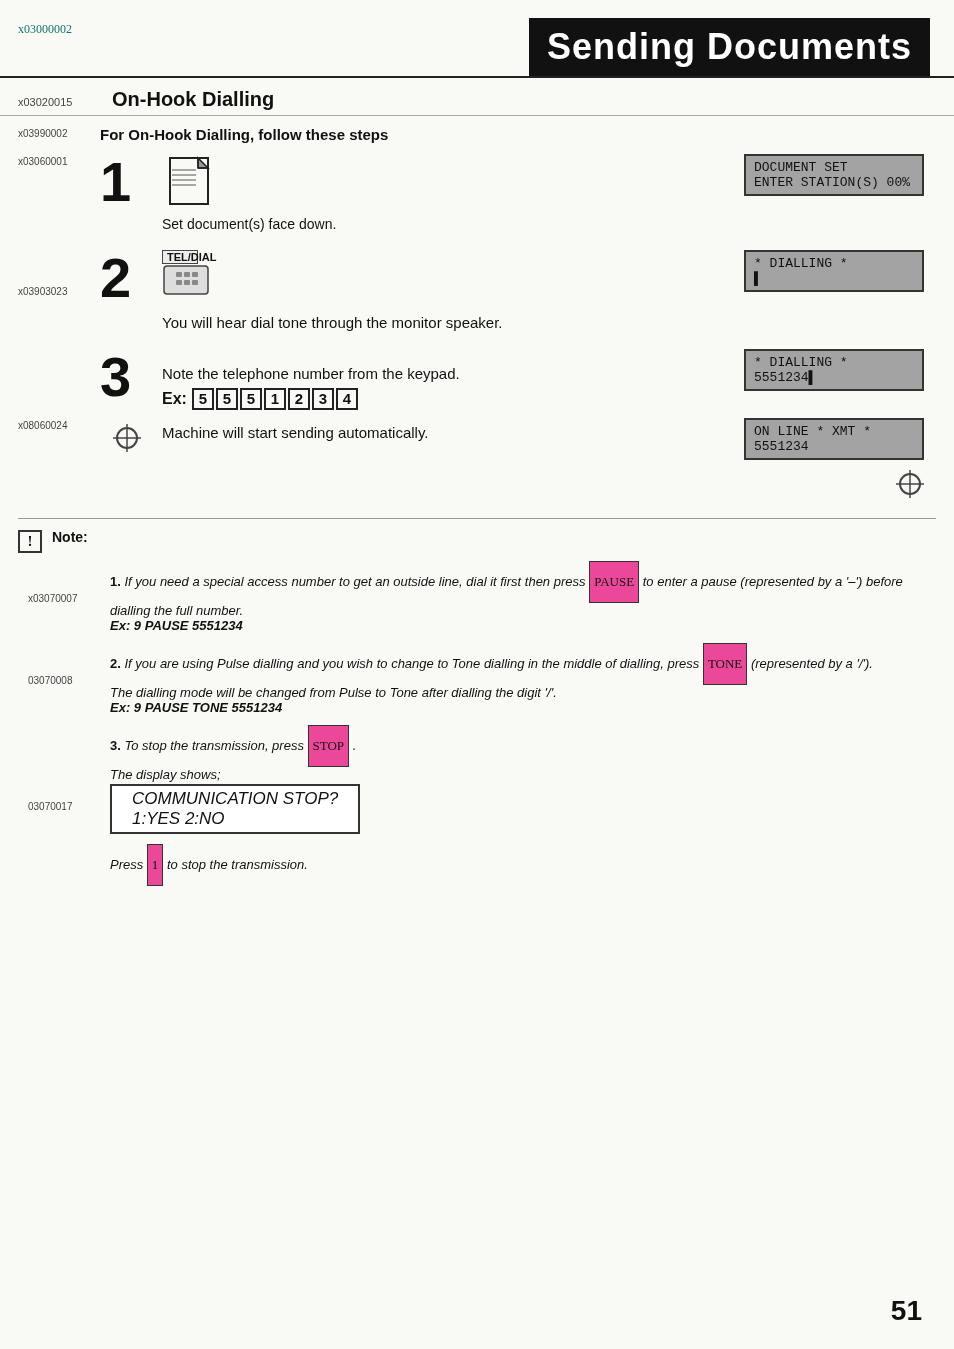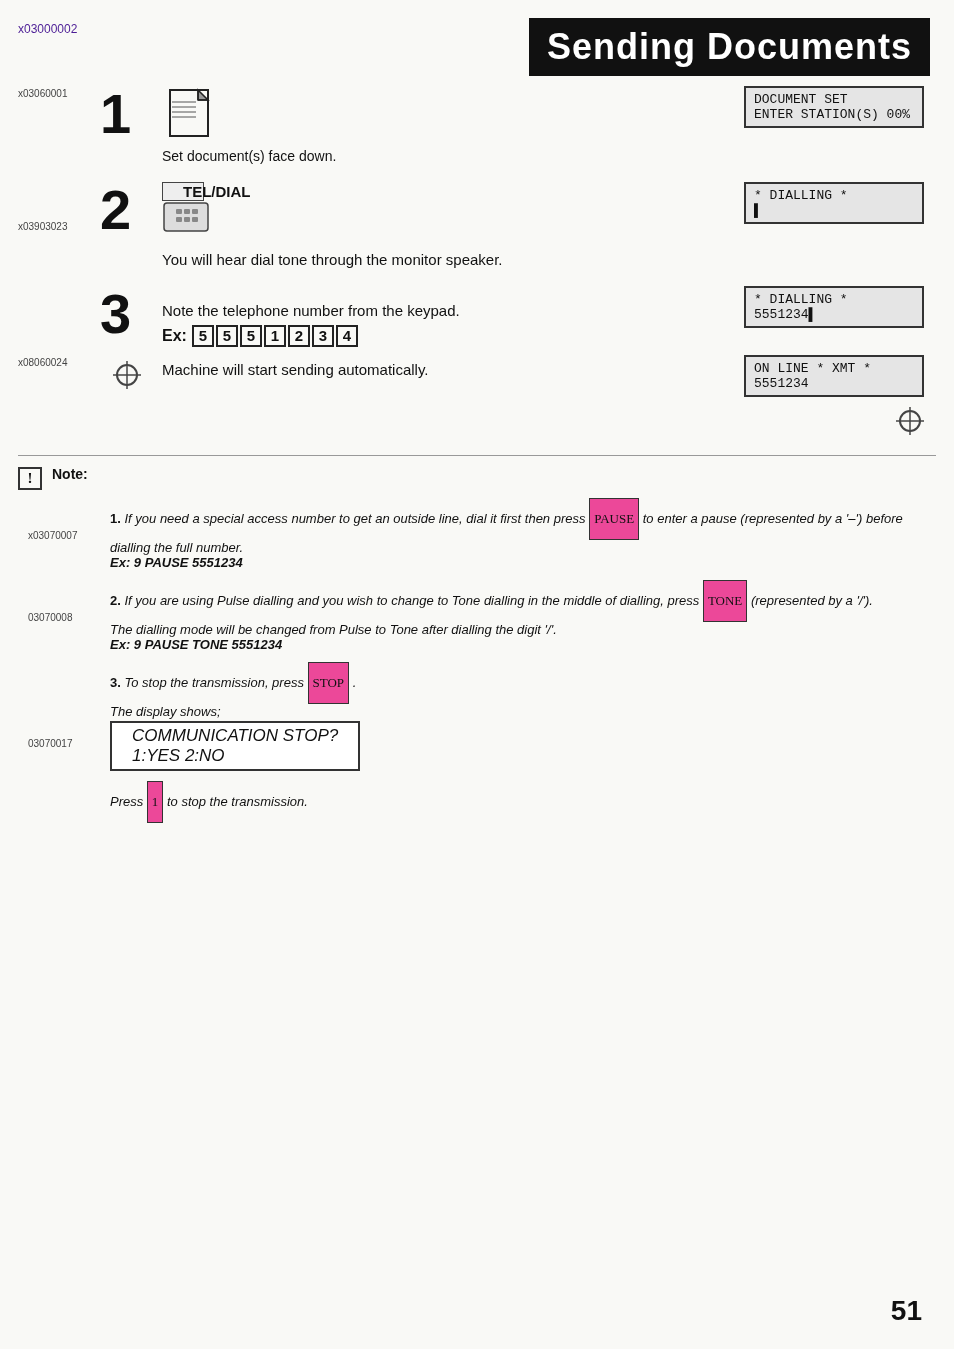--- a/index.html
+++ b/index.html
@@ -21,22 +21,22 @@
     }
     
     .header-bar {
       display: flex;
       justify-content: space-between;
       align-items: flex-start;
       padding: 18px 24px 0 18px;
     }
     .doc-code-top {
       font-size: 12px;
-      color: #4c1d95;
-      font-family: Liberation Sans, sans-serif;
+      color: #0f766e;
+      font-family: Liberation Serif, serif;
       margin-top: 4px;
     }
     .title-box {
       background: #111;
       color: #fff;
       font-size: 36px;
       font-weight: bold;
       padding: 8px 18px 8px 18px;
       font-family: Arial, sans-serif;
       letter-spacing: 1px;
@@ -81,21 +81,21 @@
     .tel-icon-wrap {
       display: inline-block;
       margin-bottom: 2px;
     }
     
     .display-box {
       border: 2px solid #333;
       padding: 4px 8px;
       font-family: 'Courier New', Courier, monospace;
       font-size: 13px;
-      background: #e5e5e5;
+      background: #a3a3a3;
       margin-bottom: 6px;
       min-width: 180px;
       max-width: 220px;
     }
     
     .right-col {
       min-width: 220px;
       display: flex;
       flex-direction: column;
       align-items: flex-end;
@@ -209,22 +209,32 @@
 </head>
 <body>
 
 <div class="page">
 
   <div class="header-bar">
     <div class="doc-code-top">x03000002</div>
     <div class="title-box">Sending Documents</div>
   </div>
 
+  <div class="section-header">
+    <span class="section-code">x03020015</span>
+    <span class="section-title">On-Hook Dialling</span>
+  </div>
 
   <div class="main-content">
+    <div class="intro-row full-row" style="margin-top:10px;">
+      <div class="left-code">x03990002</div>
+      <div class="body-col">
+        <span style="font-size:15px; font-family:Arial,sans-serif; font-weight:bold;">For On-Hook Dialling, follow these steps</span>
+      </div>
+    </div>
 
     <div class="full-row" style="margin-top:10px; align-items:flex-start;">
       <div class="left-code">x03060001</div>
       <div class="body-col" style="display:flex; align-items:flex-start;">
         <div style="min-width:54px;">
           <span style="font-size:56px; font-weight:bold; font-family:Arial,sans-serif; line-height:1;">1</span>
         </div>
         <div style="padding-left:8px; flex:1;">
           
           <svg width="60" height="56" viewBox="0 0 60 56">
@@ -251,21 +261,21 @@
 
     <div class="full-row" style="margin-top:18px; align-items:center;">
       <div class="left-code">x03903023</div>
       <div class="body-col" style="display:flex; align-items:flex-start;">
         <div style="min-width:54px;">
           <span style="font-size:56px; font-weight:bold; font-family:Arial,sans-serif; line-height:1;">2</span>
         </div>
         <div style="padding-left:8px; flex:1;">
           
           <div class="tel-icon-wrap">
-            <div style="font-size:15px; font-family:Arial,sans-serif; font-weight:bold; text-align:center; border:1px solid #444; background:#eee; padding:0 20px; width:36px;">TEL/DIAL</div>
+            <div style="font-size:11px; font-family:Arial,sans-serif; font-weight:bold; text-align:center; border:1px solid #444; background:#eee; padding:0 4px; width:36px;">TEL/DIAL</div>
             <svg width="48" height="34" viewBox="0 0 48 34">
               <rect x="2" y="2" width="44" height="28" rx="3" fill="#ddd" stroke="#444" stroke-width="1.5"></rect>
 
               <rect x="14" y="8" width="6" height="5" fill="#888" rx="1"></rect>
               <rect x="22" y="8" width="6" height="5" fill="#888" rx="1"></rect>
               <rect x="30" y="8" width="6" height="5" fill="#888" rx="1"></rect>
               <rect x="14" y="16" width="6" height="5" fill="#888" rx="1"></rect>
               <rect x="22" y="16" width="6" height="5" fill="#888" rx="1"></rect>
               <rect x="30" y="16" width="6" height="5" fill="#888" rx="1"></rect>
             </svg>

